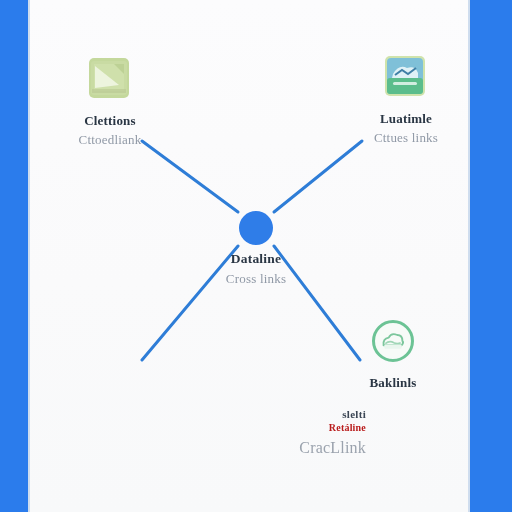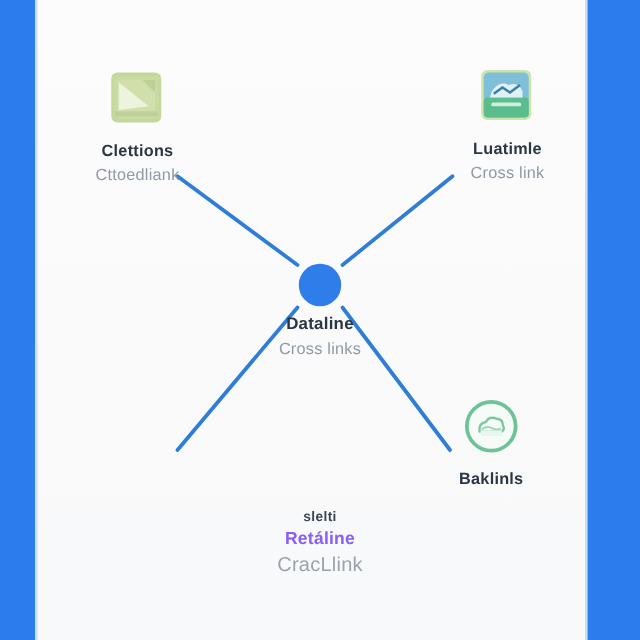--- a/index.html
+++ b/index.html
@@ -14,20 +14,21 @@
     font-family: "Liberation Sans", sans-serif;
     overflow: hidden;
   }
 
   #canvas {
     position: relative;
     width: 512px;
     height: 512px;
     background: #fdfdfd;
     overflow: hidden;
+    font-family: Liberation Serif, serif;
   }
 
   
   .band {
     position: absolute;
     top: 0;
     height: 512px;
     background: #2b7cec;
   }
   .band-left  { left: 0;  width: 28px; }
@@ -139,33 +140,33 @@
   }
   #hub-label .node-title { font-size: 13.5px; }
 
   
   #caption {
     position: absolute;
     left: 256px;
     top: 408px;
     width: 220px;
     transform: translateX(-50%);
-    text-align: center;
+    text-align: right;
   }
   #caption .cap-kicker {
     font-size: 11px;
     font-weight: bold;
     color: #3b4654;
     letter-spacing: .3px;
     line-height: 1.2;
   }
   #caption .cap-title {
-    font-size: 14px;
+    font-size: 10px;
     font-weight: bold;
-    color: #8b5cf6;
+    color: #b91c1c;
     letter-spacing: .2px;
     line-height: 1.25;
     margin-top: 1px;
   }
   #caption .cap-sub {
     font-size: 16px;
     color: #9aa2ad;
     letter-spacing: .2px;
     margin-top: 4px;
   }
@@ -213,21 +214,21 @@
         <svg viewBox="0 0 40 40" width="40" height="40">
           <rect x="2" y="2" width="36" height="36" rx="4" fill="#7fc0d8"></rect>
           <rect x="2" y="22" width="36" height="16" rx="3" fill="#5bbd8c"></rect>
           <path d="M8 18 Q14 8 22 12 Q30 9 33 17 L33 22 L7 22 Z" fill="#eaf6fa" opacity=".9"></path>
           <path d="M10 19 L17 14 L23 18 L31 12" stroke="#3f7fa6" stroke-width="2" fill="none"></path>
           <rect x="8" y="26" width="24" height="3" rx="1.5" fill="#e8f6ee" opacity=".85"></rect>
         </svg>
       </div>
     </div>
     <div class="node-title">Luatimle</div>
-    <div class="node-sub">Cross link</div>
+    <div class="node-sub">Cttues links</div>
   </div>
 
 
   <div class="node" style="left:393px; top:320px;">
     <div class="node-icon">
       <div class="badge badge-outline">
         <svg viewBox="0 0 42 42" width="36" height="36" style="position:absolute;left:0;top:0;">
           <path d="M10 26 Q9 18 16 17 Q19 11 26 14 Q32 14 32 21 Q34 23 31 26 Z" fill="none" stroke="#7cc79d" stroke-width="2.2" stroke-linejoin="round"></path>
           <path d="M12 24 Q17 20 22 23 Q26 25 30 23" fill="none" stroke="#9fd6b6" stroke-width="1.8"></path>
           <rect x="11" y="25" width="20" height="5" rx="1" fill="#e9f6ee"></rect>

